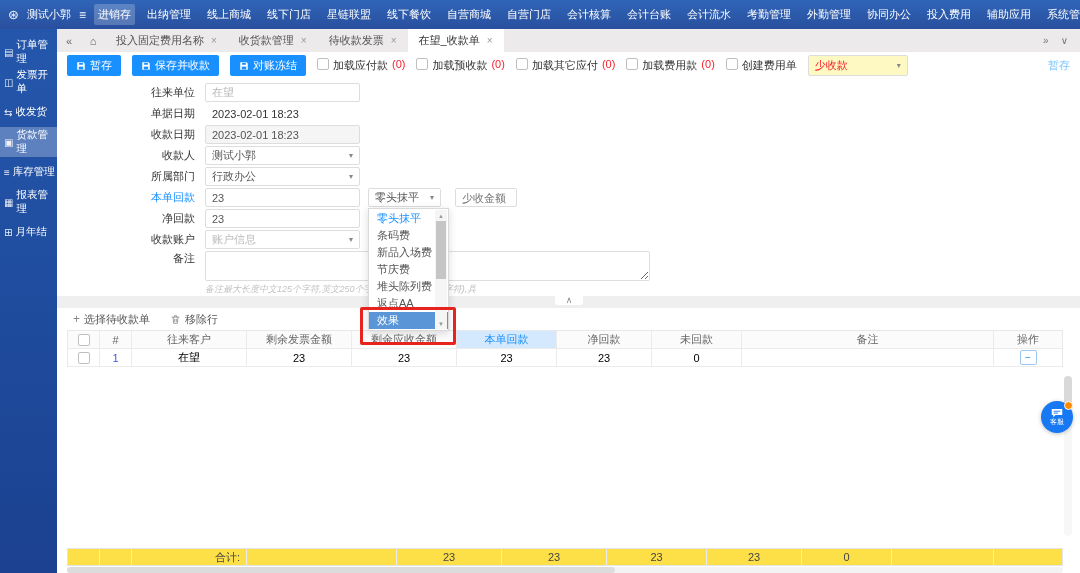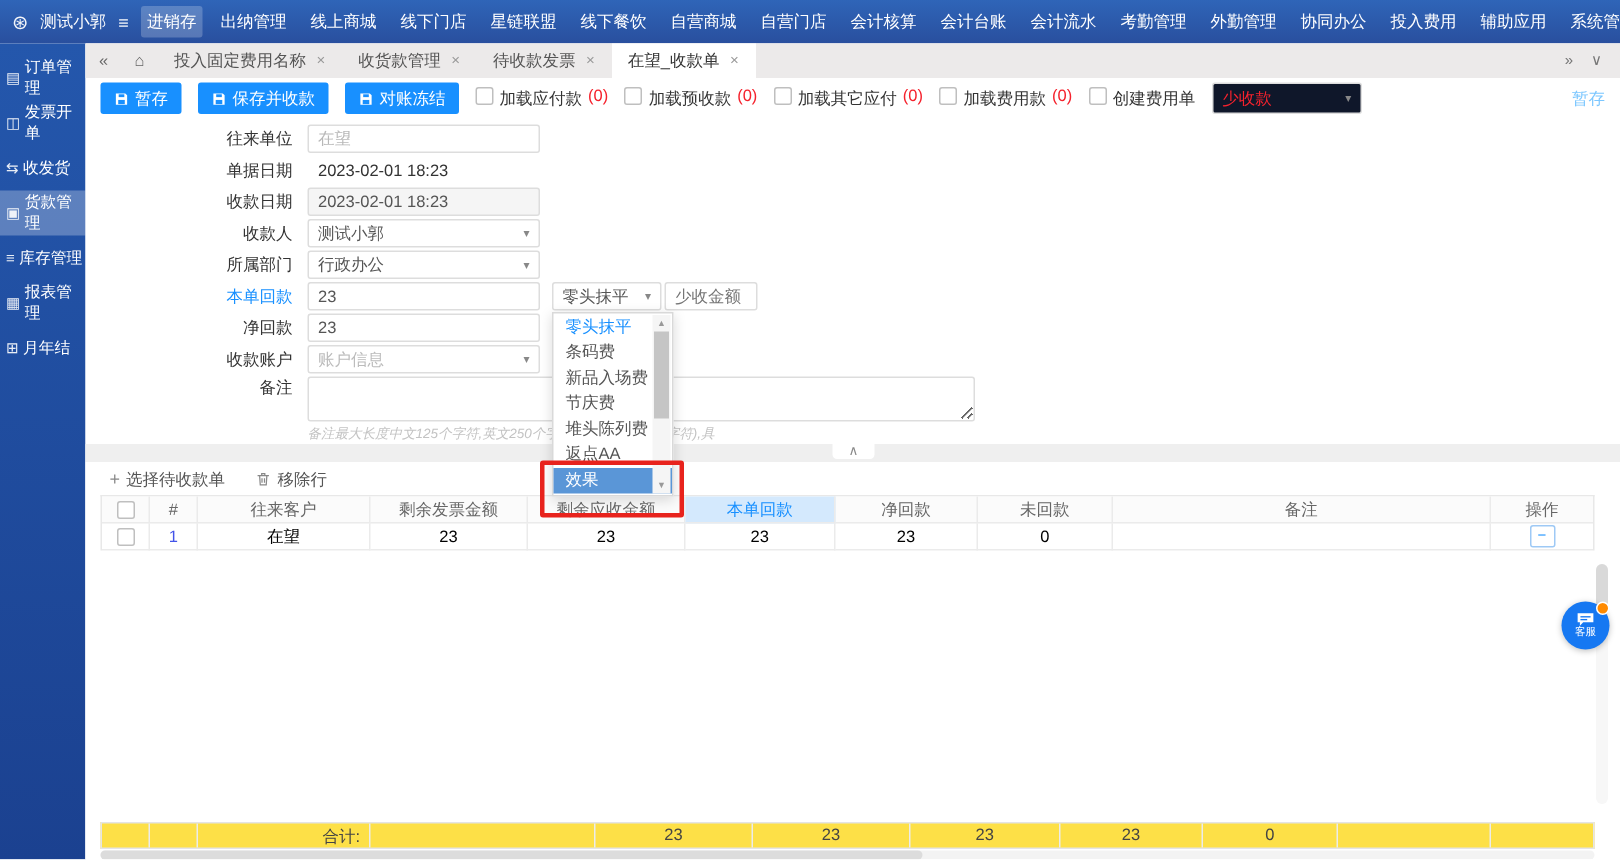--- a/index.html
+++ b/index.html
@@ -29,39 +29,39 @@
   .tab .x{color:#999;font-size:10px}
   .ts-right{margin-left:auto;display:flex;gap:12px;padding-right:12px;color:#777;font-size:10px}
   
   .toolbar{display:flex;align-items:center;height:27px;padding:0 10px;gap:11px;flex:0 0 27px;font-size:11px}
   .btn{display:inline-flex;align-items:center;gap:4px;background:#1890ff;color:#fff;border-radius:2px;
        padding:3px 9px;cursor:pointer}
   .cbwrap{display:flex;align-items:flex-start;gap:4px;color:#333;cursor:pointer}
   .cb{width:12px;height:12px;border:1px solid #bfbfbf;border-radius:2px;background:#fff;box-sizing:border-box}
   .red{color:#f5222d}
   .fee-select{display:flex;align-items:center;justify-content:space-between;width:86px;border:1px solid #ddd;
-              border-radius:2px;padding:2px 6px;color:#f5222d;cursor:pointer;background:#0f172a}
+              border-radius:2px;padding:2px 6px;color:#f5222d;cursor:pointer;background:#fef9c3}
   .fee-select .caret{color:#888}
   .tb-link{margin-left:auto;color:#7cc7ff;cursor:pointer}
   
   .form{flex:0 0 auto;padding-top:4px;font-size:11px;color:#333}
   .frow{display:flex;align-items:center;margin-bottom:2px;height:19px}
   .flabel{flex:0 0 138px;width:138px;text-align:right;padding-right:10px}
   .flabel.blue{color:#1890ff}
   .ctl{width:155px;height:19px;box-sizing:border-box;border:1px solid #ddd;border-radius:2px;padding:0 6px;
        font-size:11px;color:#555;font-family:inherit;background:#fff}
   input.ctl{outline:none}
   .ctl.disabled{color:#b8b8b8}
   .ctl.grayed{background:#f5f5f5}
   .selectbox{display:flex;align-items:center;justify-content:space-between;cursor:pointer}
   .selectbox .caret{color:#888}
   .ph{color:#bbb}
   .plain-value{padding-left:7px}
   .mini-select{width:73px;margin-left:8px}
-  .mini-input{width:62px;margin-left:2px}
+  .mini-input{width:62px;margin-left:14px}
   .remark-row{height:auto;align-items:flex-start}
   textarea.ctl{width:445px;height:30px;resize:both;padding-top:3px;outline:none}
   .hint{margin-left:148px;color:#c3c3c3;font-size:9px;font-style:italic;height:13px;line-height:13px}
   
   .divider{height:12px;background:#efefef;position:relative;flex:0 0 12px}
   .collapse{position:absolute;left:498px;top:-1px;width:28px;text-align:center;color:#8a8a8a;font-size:9px;cursor:pointer;background:#fff;border-radius:0 0 3px 3px}
   
   .bottom{flex:1;position:relative;font-size:11px;background:#fff}
   .subtab-bar{height:26px;border-bottom:1px solid #e2e2e2;display:flex;align-items:flex-end;padding-left:12px}
   .subtab{color:#1890ff;padding:4px 2px 3px;border-bottom:2px solid #1890ff;cursor:pointer}

